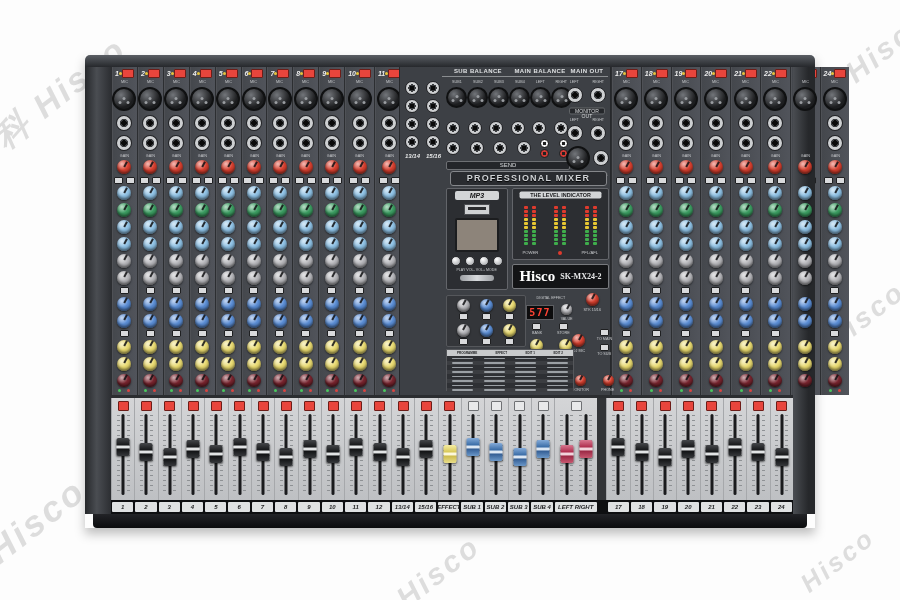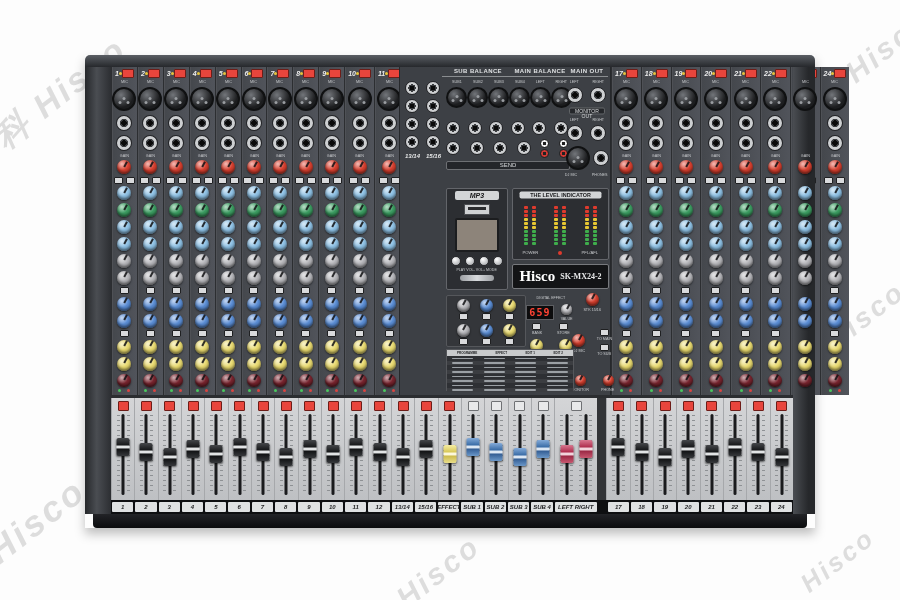--- a/index.html
+++ b/index.html
@@ -774,20 +774,21 @@
                     <span class="pins"></span>
                   </div>
                 <div class="jack"></div>
               </div>
               <div class="mo-lbls">
                 <span class="tlabel">DJ MIC</span>
                 <span class="tlabel">PHONES</span>
               </div>
             </div>
 
+            <div class="pro-badge">PROFESSIONAL MIXER</div>
 
             <div class="mp3">
               <div class="mp3-title">MP3</div>
               <div class="usb"></div>
               <div class="lcd"></div>
               <div class="mp3-btns">
                 <i></i>
                   <i></i>
                   <i></i>
                   <i></i>
@@ -917,21 +918,21 @@
                   <div class="kstack">
                     <div class="knob shine k13" style="background-color: rgb(234, 219, 112);"></div>
                     <div class="sqbtn"></div>
                   </div>
                 </div>
               </div>
 
             <div class="fx">
               <div class="fx-title">DIGITAL EFFECT</div>
               <div class="fx-disp-row">
-                <div class="seg">659</div>
+                <div class="seg">577</div>
                 <div class="kstack">
                   <div class="knob k11 shine" id="value-knob" style="background-color: rgb(194, 194, 198);"></div>
                   <span class="tlabel">VALUE</span>
                 </div>
               </div>
               <div class="fx-mini">
                 <div class="kstack">
                     <div class="sqbtn"></div>
                   <span class="tlabel">BANK</span>
                   </div>

